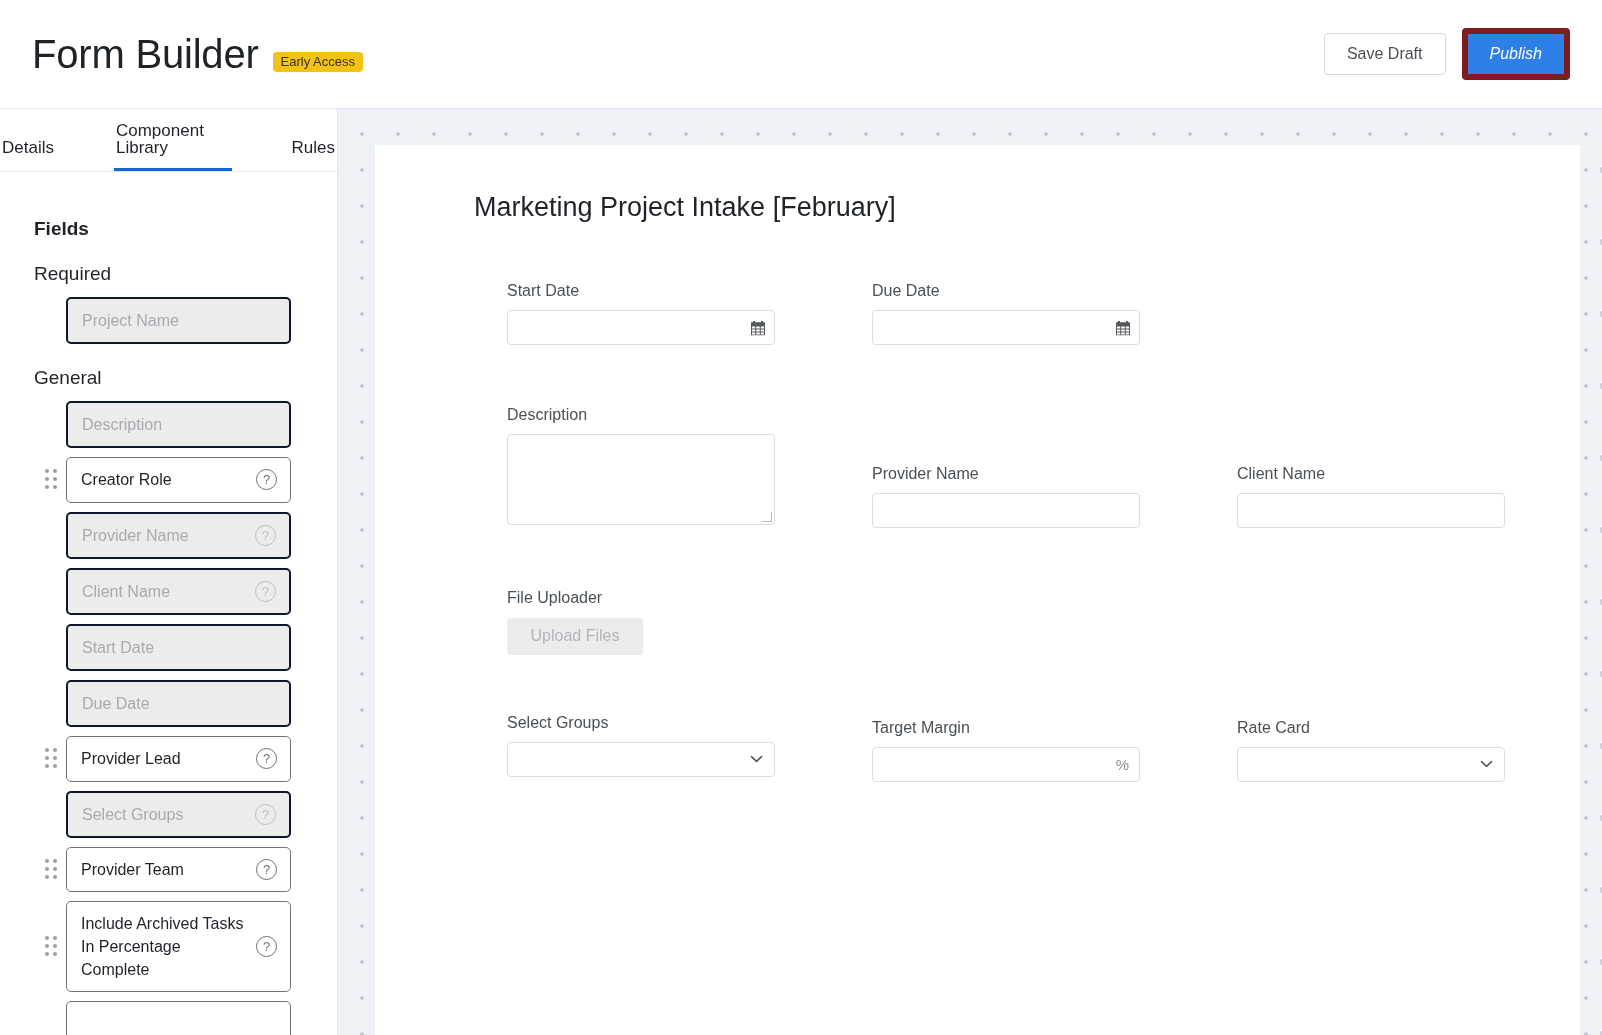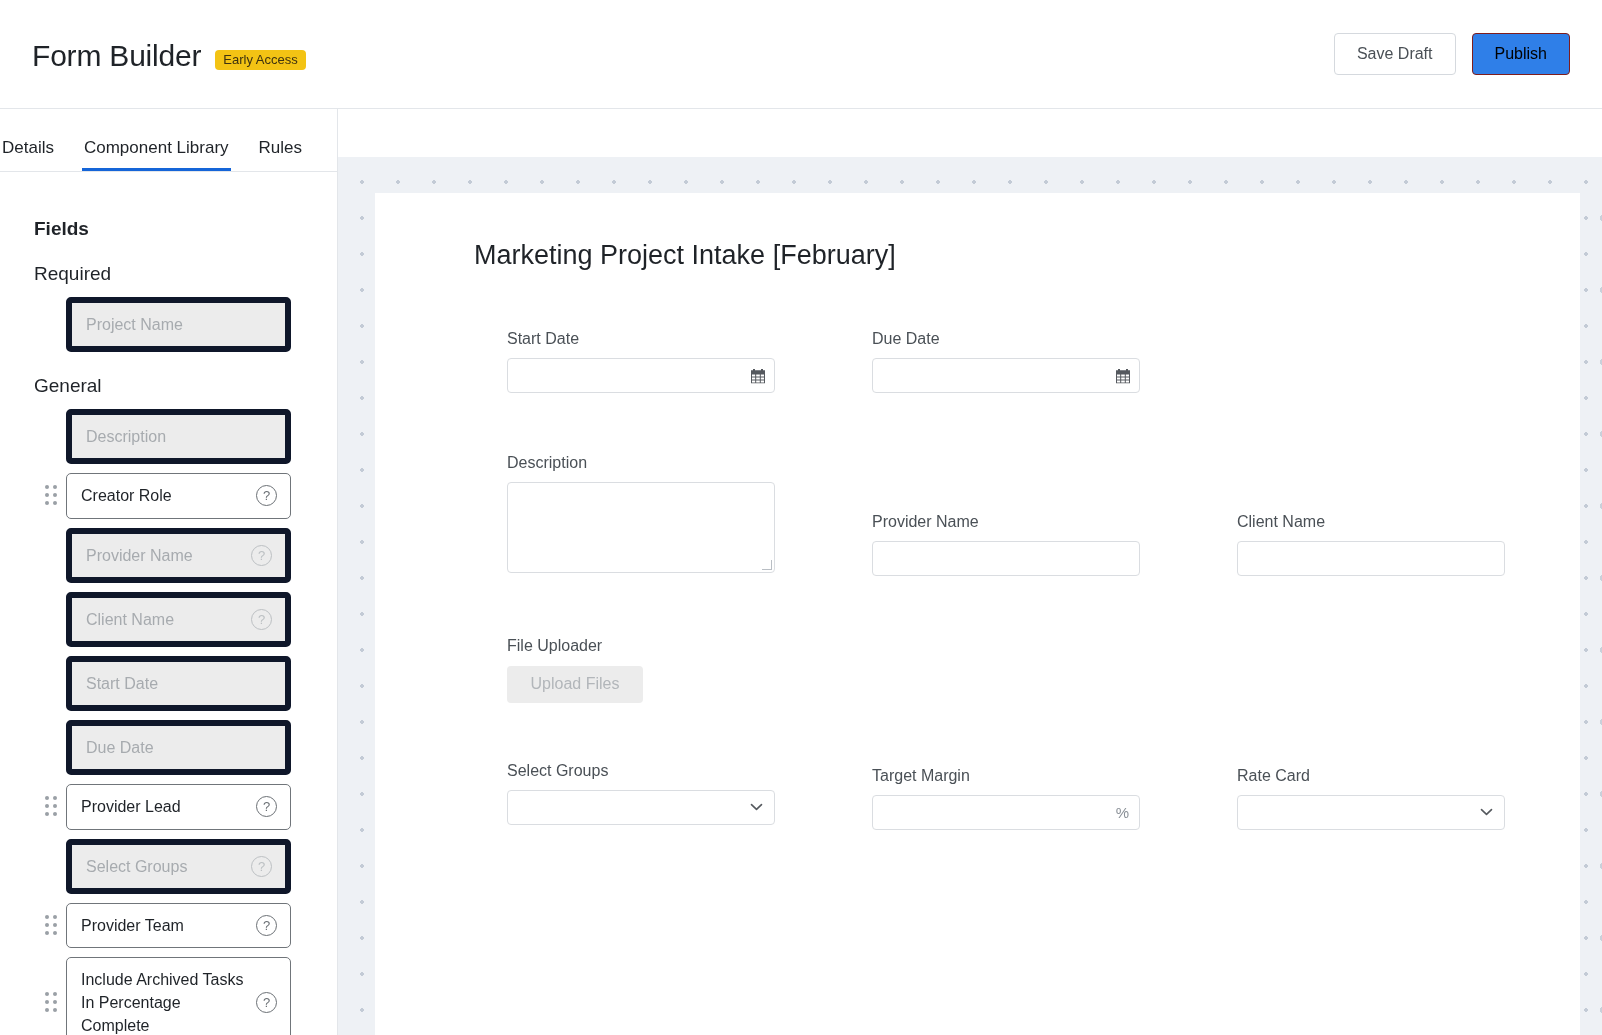--- a/index.html
+++ b/index.html
@@ -23,21 +23,21 @@
     display: flex;
     align-items: center;
     padding: 0 32px;
   }
   .brand {
     display: flex;
     align-items: baseline;
     gap: 14px;
   }
   .brand-title {
-    font-size: 30px;
+    font-size: 40px;
     font-weight: 400;
     color: #1f2328;
     letter-spacing: -0.2px;
   }
   .badge-early {
     display: inline-block;
     background: #f3c314;
     color: #3d3210;
     font-size: 13px;
     font-weight: 400;
@@ -63,22 +63,23 @@
     line-height: 1.25;
     white-space: nowrap;
   }
   .btn-secondary {
     background: #ffffff;
     border: 1px solid #d5d9de;
     color: #4a5056;
   }
   .btn-primary {
     background: #2f7fe8;
-    border: 1px solid #7f1d1d;
-    color: #000000;
+    border: 6px solid #7f1d1d;
+    color: #ffffff;
+    font-style: italic;
   }
 
   
   .layout {
     display: flex;
     height: 926px;
     width: 1602px;
     justify-content: center;
   }
 
@@ -100,20 +101,21 @@
     height: 63px;
     border-bottom: 1px solid #e3e6ea;
   }
   .tab {
     font-size: 17px;
     color: #1f2328;
     padding: 0 2px 12px;
     cursor: pointer;
     border-bottom: 3px solid transparent;
     line-height: 1;
+    margin-left: 32px;
   }
   .tab:first-child { margin-left: 0px; }
   .tab.active {
     border-bottom-color: #1565d8;
   }
   .sidebar-scroll {
     flex: 1;
     overflow: hidden;
     padding: 0 0 0 0;
   }
@@ -171,21 +173,21 @@
     line-height: 1.45;
   }
   .chip.available {
     background: #ffffff;
     border: 1px solid #70757a;
     color: #1f2328;
     cursor: grab;
   }
   .chip.used {
     background: #ececec;
-    border: 6px solid #0f172a;
+    border: 2px solid #0f172a;
     color: #a7abaf;
     cursor: default;
   }
   .chip-label { flex: 1; }
   .help-icon {
     width: 21px; height: 21px;
     min-width: 21px;
     border-radius: 50%;
     border: 1px solid #6b7075;
     color: #6b7075;
@@ -204,21 +206,20 @@
   .canvas {
     flex: 1;
     position: relative;
     background-color: #eef1f5;
     background-image:
       radial-gradient(#c3cbd6 1.6px, transparent 1.7px),
       radial-gradient(#c9d0da 4.2px, transparent 4.3px);
     background-size: 36px 36px, 72px 72px;
     background-position: 6px 7px, 6px 25px;
     overflow: hidden;
-    margin-top: 48px;
   }
   .form-card {
     position: absolute;
     left: 37px;
     top: 36px;
     right: 22px;
     bottom: 0;
     background: #ffffff;
     overflow: hidden;
   }

